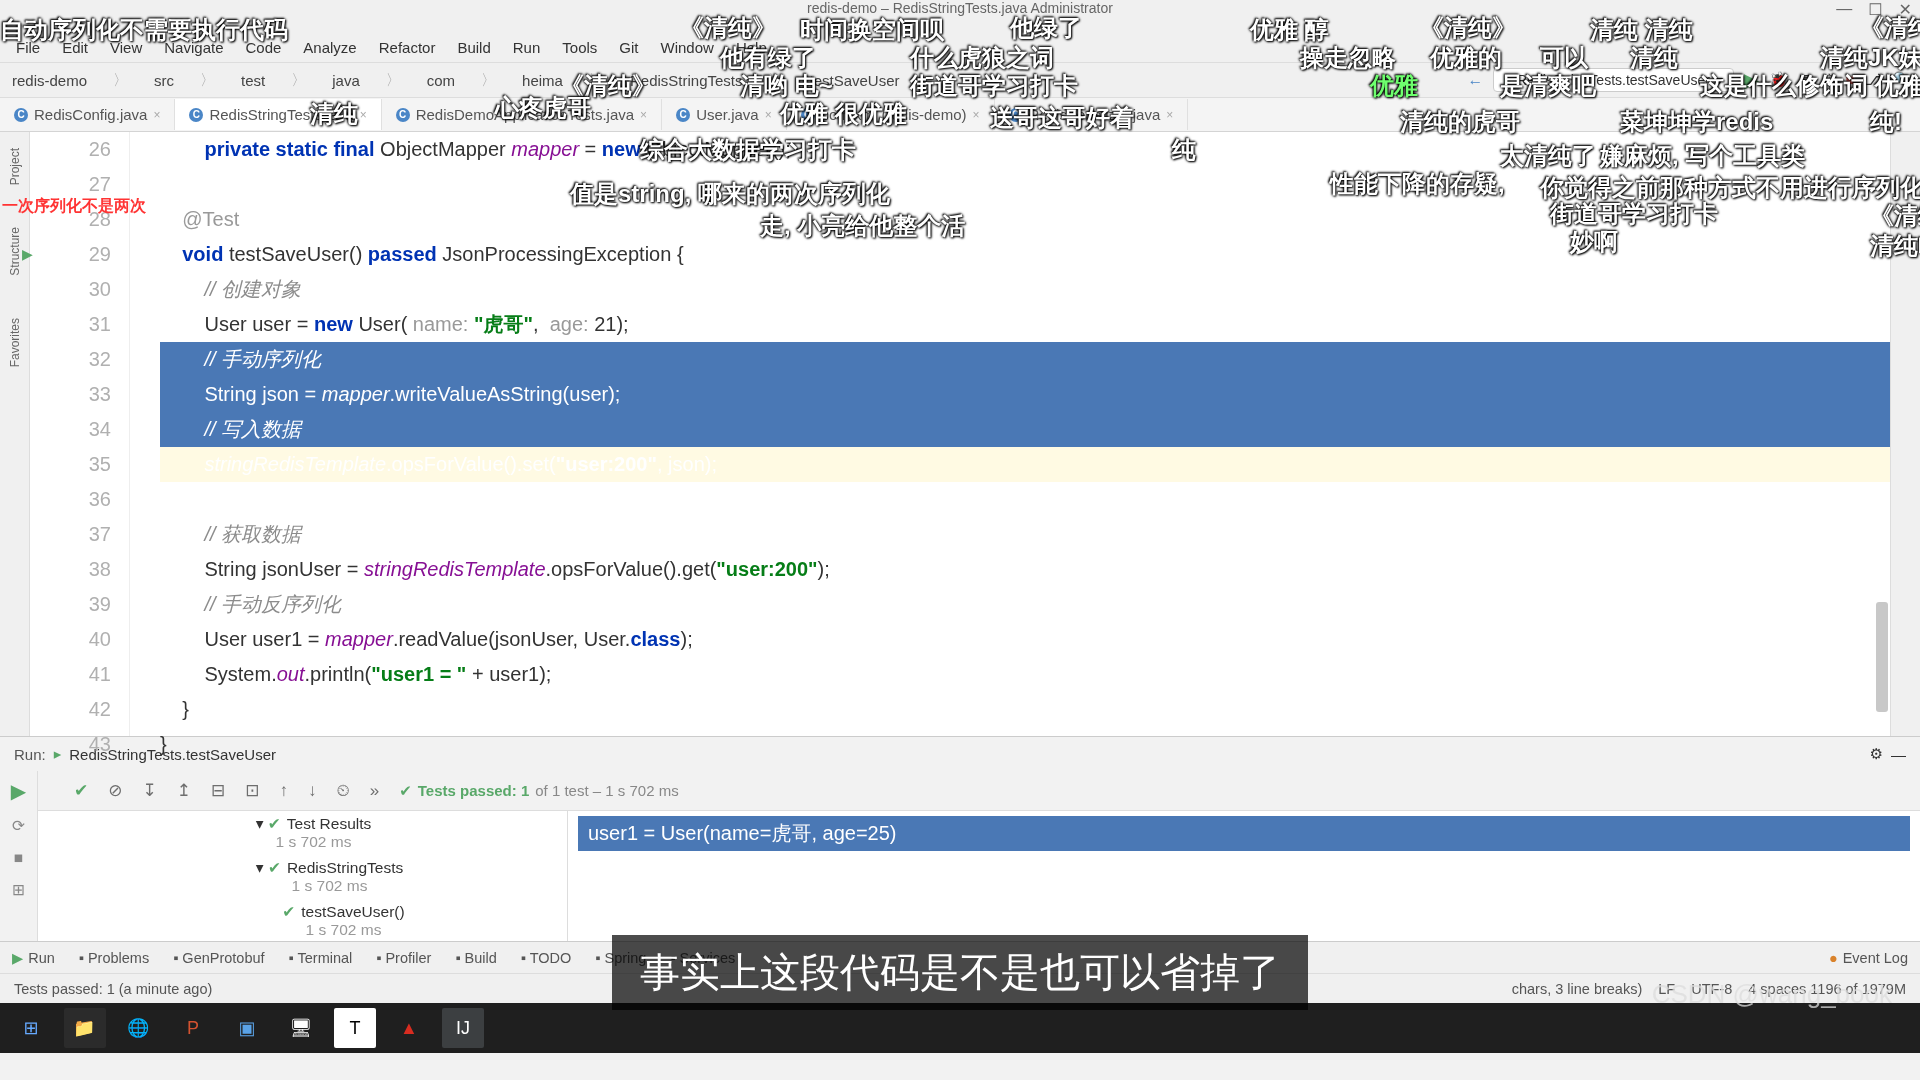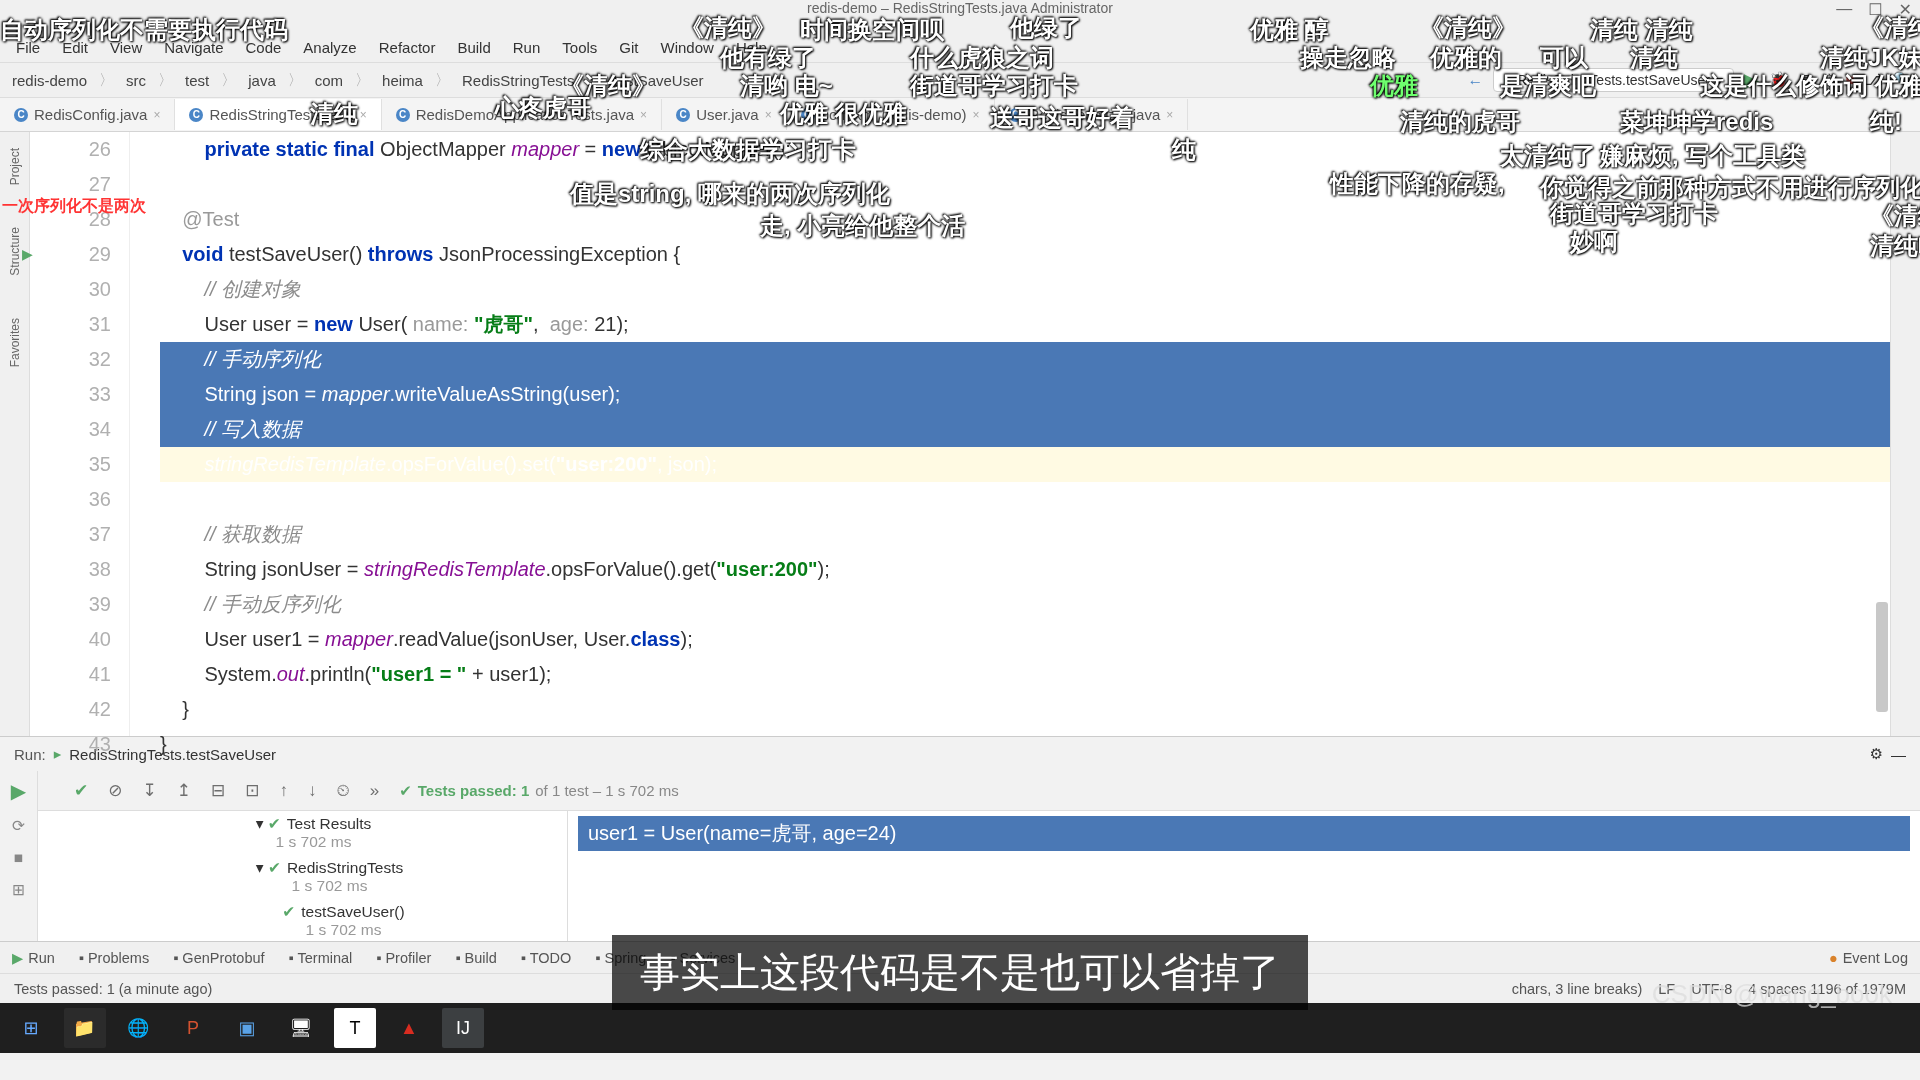--- a/index.html
+++ b/index.html
@@ -2,21 +2,21 @@
 <html><head>
 <meta charset="utf-8">
 <style>
 * { margin:0; padding:0; box-sizing:border-box; font-family:"Segoe UI",Arial,sans-serif; }
 body { width:1920px; height:1080px; overflow:hidden; background:#f2f2f2; font-size:15.5px; color:#333; position:relative; }
 .titlebar{height:32px;background:#f0f0f0;display:flex;align-items:flex-start;justify-content:center;position:relative;font-size:14px;color:#666;}
 .titlebar .wbtns{position:absolute;right:8px;display:flex;gap:16px;color:#666;font-size:16px;}
 .menubar{height:30px;background:#f0f0f0;display:flex;align-items:center;padding:0 6px;gap:2px;font-size:15px;color:#333;}
 .menubar span{padding:3px 10px;cursor:pointer;}
 .navbar{height:36px;background:#f0f0f0;display:flex;align-items:center;border-top:1px solid #ddd;border-bottom:1px solid #ddd;padding:0 8px;}
-.crumbs{display:flex;align-items:center;gap:2px;font-size:15px;color:#444;}
+.crumbs{display:flex;align-items:center;gap:16px;font-size:15px;color:#444;}
 .crumbs span{padding:2px 4px;}
 .crumbs .sep{color:#aaa;margin:0 2px;}
 .navspacer{flex:1;}
 .runconfig{display:flex;align-items:center;gap:10px;}
 .rcbox{border:1px solid #ccc;border-radius:4px;padding:3px 10px;background:#fff;display:flex;align-items:center;gap:6px;font-size:14px;}
 .play{color:#59a869;}
 .bug{color:#666;}
 .tabs{height:34px;background:#f4f4f4;display:flex;align-items:center;border-bottom:1px solid #d4d4d4;}
 .tab{padding:7px 14px;font-size:15px;display:flex;align-items:center;gap:6px;color:#555;border-right:1px solid #e0e0e0;}
 .tab.active{background:#fff;}
@@ -191,21 +191,21 @@
         <div class="gline">39</div>
         <div class="gline">40</div>
         <div class="gline">41</div>
         <div class="gline">42</div>
         <div class="gline">43</div>
       </div>
     <div class="code" id="codebody">
       <div class="cline">        <span class="kw">private static final</span> ObjectMapper <span class="fld">mapper</span> = <span class="kw">new</span> ObjectMapper();</div>
         <div class="cline"></div>
         <div class="cline">    <span class="pname">@Test</span></div>
-        <div class="cline">    <span class="kw">void</span> testSaveUser() <span class="kw">throws</span> JsonProcessingException {</div>
+        <div class="cline">    <span class="kw">void</span> testSaveUser() <span class="kw">passed</span> JsonProcessingException {</div>
         <div class="cline">        <span class="com">// 创建对象</span></div>
         <div class="cline">        User user = <span class="kw">new</span> User( <span class="pname">name:</span> <span class="str">"虎哥"</span>,  <span class="pname">age:</span> 21);</div>
         <div class="cline sel">        <span class="com">// 手动序列化</span></div>
         <div class="cline sel">        String json = <span class="fld">mapper</span>.writeValueAsString(user);</div>
         <div class="cline sel">        <span class="com">// 写入数据</span></div>
         <div class="cline sel cursor">        <span class="fld">stringRedisTemplate</span>.opsForValue().set(<span class="str">"user:200"</span>, json);</div>
         <div class="cline"></div>
         <div class="cline">        <span class="com">// 获取数据</span></div>
         <div class="cline">        String jsonUser = <span class="fld">stringRedisTemplate</span>.opsForValue().get(<span class="str">"user:200"</span>);</div>
         <div class="cline">        <span class="com">// 手动反序列化</span></div>
@@ -262,21 +262,21 @@
             <div class="trow l2">
               <span>▾ <span class="chk">✔</span>RedisStringTests</span>
               <span class="dur">1 s 702 ms</span>
             </div>
             <div class="trow l3">
               <span><span class="chk">✔</span>testSaveUser()</span>
               <span class="dur">1 s 702 ms</span>
             </div>
           </div>
         <div class="console">
-          <div class="outline">user1 = User(name=虎哥, age=24)</div>
+          <div class="outline">user1 = User(name=虎哥, age=25)</div>
         </div>
       </div>
     </div>
   </div>
 </div>
 
 <div class="bottombar" id="bottombar">
 <span class="bitem"><span class="play">▶</span> Run</span>
     <span class="bitem">▪ Problems</span>
     <span class="bitem">▪ GenProtobuf</span>

